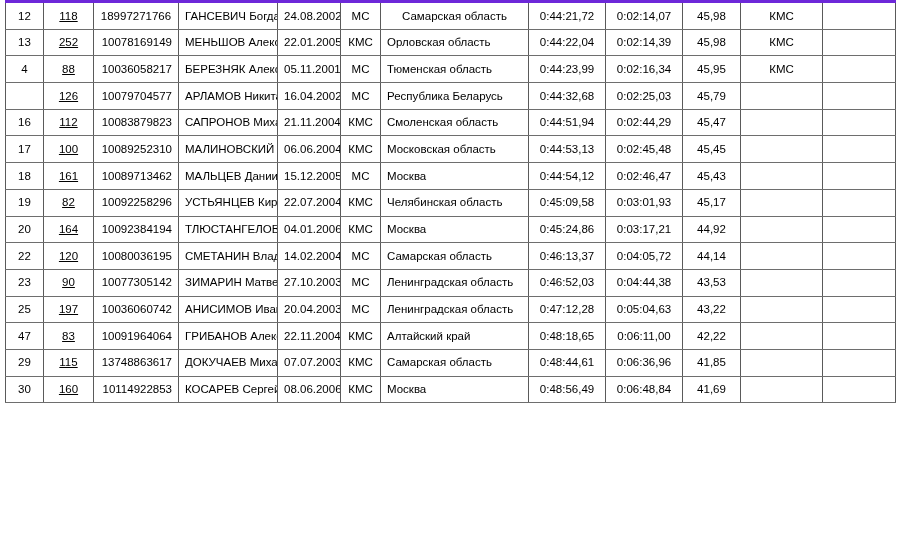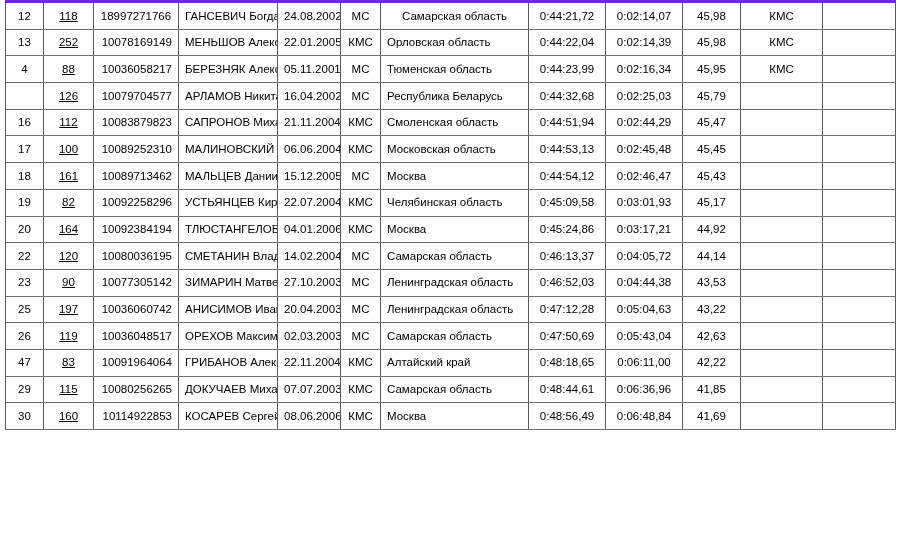--- a/index.html
+++ b/index.html
@@ -268,51 +268,37 @@
           <td class="cell-dob ta-c">20.04.2003</td>
           <td class="cell-rank ta-c">МС</td>
           <td class="cell-region ta-l">Ленинградская область</td>
           <td class="cell-time ta-c">0:47:12,28</td>
           <td class="cell-gap ta-c">0:05:04,63</td>
           <td class="cell-points ta-c">43,22</td>
           <td class="cell-awarded ta-c"></td>
           <td class="cell-notes ta-c"></td>
         </tr>
         <tr>
-          <td class="cell-place ta-c">26</td>
-          <td class="cell-bib ta-c">119</td>
-          <td class="cell-code ta-r">10036048517</td>
-          <td class="cell-name ta-l">ОРЕХОВ Максим</td>
-          <td class="cell-dob ta-c">02.03.2003</td>
-          <td class="cell-rank ta-c">МС</td>
-          <td class="cell-region ta-l">Самарская область</td>
-          <td class="cell-time ta-c">0:47:50,69</td>
-          <td class="cell-gap ta-c">0:05:43,04</td>
-          <td class="cell-points ta-c">42,63</td>
-          <td class="cell-awarded ta-c"></td>
-          <td class="cell-notes ta-c"></td>
-        </tr>
-        <tr>
           <td class="cell-place ta-c">47</td>
           <td class="cell-bib ta-c">83</td>
           <td class="cell-code ta-r">10091964064</td>
           <td class="cell-name ta-l">ГРИБАНОВ Александр</td>
           <td class="cell-dob ta-c">22.11.2004</td>
           <td class="cell-rank ta-c">КМС</td>
           <td class="cell-region ta-l">Алтайский край</td>
           <td class="cell-time ta-c">0:48:18,65</td>
           <td class="cell-gap ta-c">0:06:11,00</td>
           <td class="cell-points ta-c">42,22</td>
           <td class="cell-awarded ta-c"></td>
           <td class="cell-notes ta-c"></td>
         </tr>
         <tr>
           <td class="cell-place ta-c">29</td>
           <td class="cell-bib ta-c">115</td>
-          <td class="cell-code ta-r">10080256265</td>
+          <td class="cell-code ta-r">13748863617</td>
           <td class="cell-name ta-l">ДОКУЧАЕВ Михаил</td>
           <td class="cell-dob ta-c">07.07.2003</td>
           <td class="cell-rank ta-c">КМС</td>
           <td class="cell-region ta-l">Самарская область</td>
           <td class="cell-time ta-c">0:48:44,61</td>
           <td class="cell-gap ta-c">0:06:36,96</td>
           <td class="cell-points ta-c">41,85</td>
           <td class="cell-awarded ta-c"></td>
           <td class="cell-notes ta-c"></td>
         </tr>

